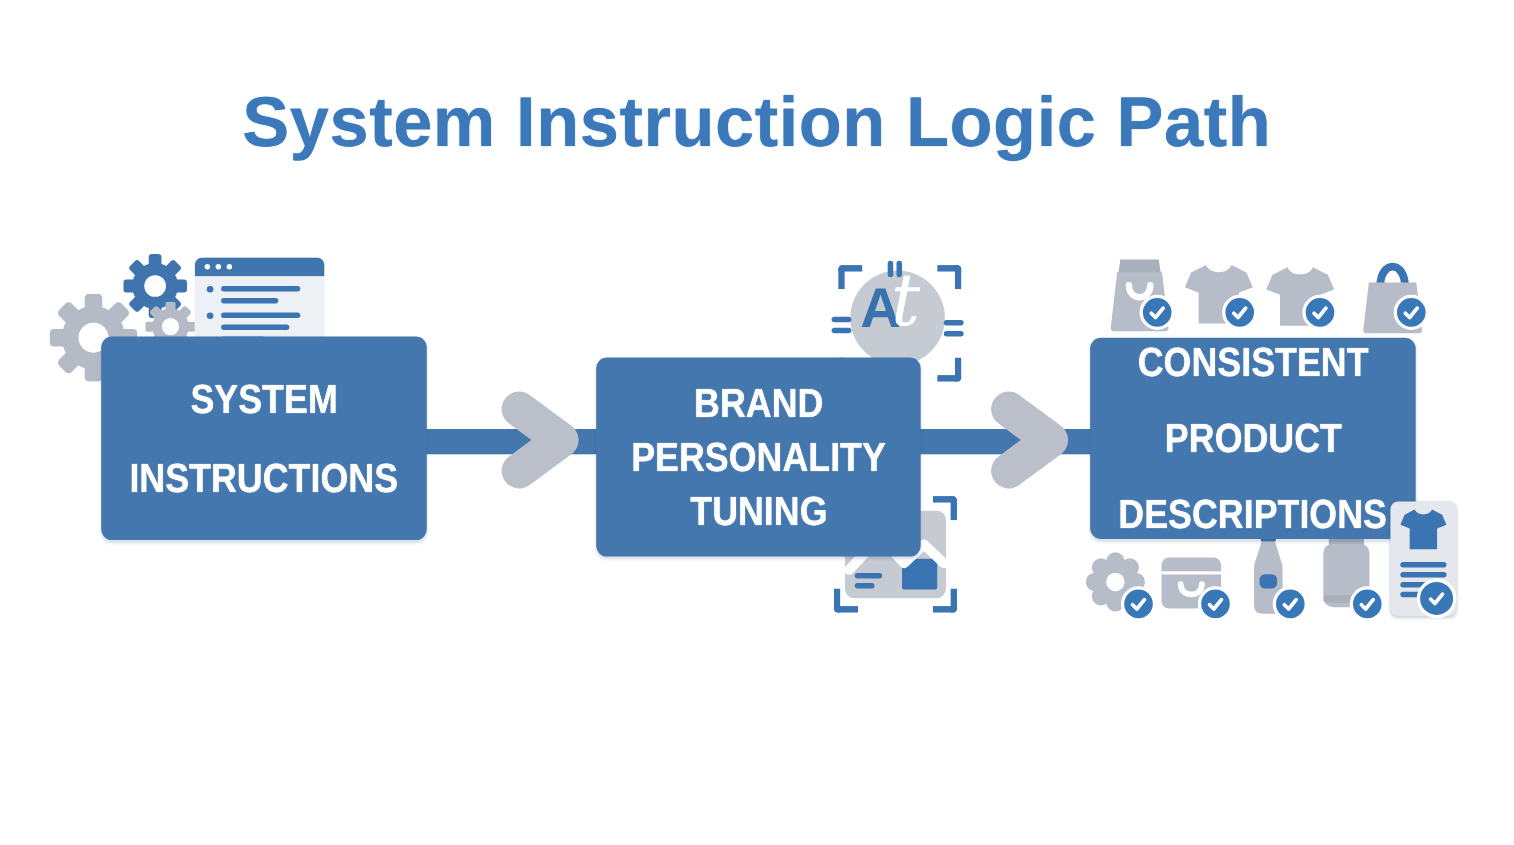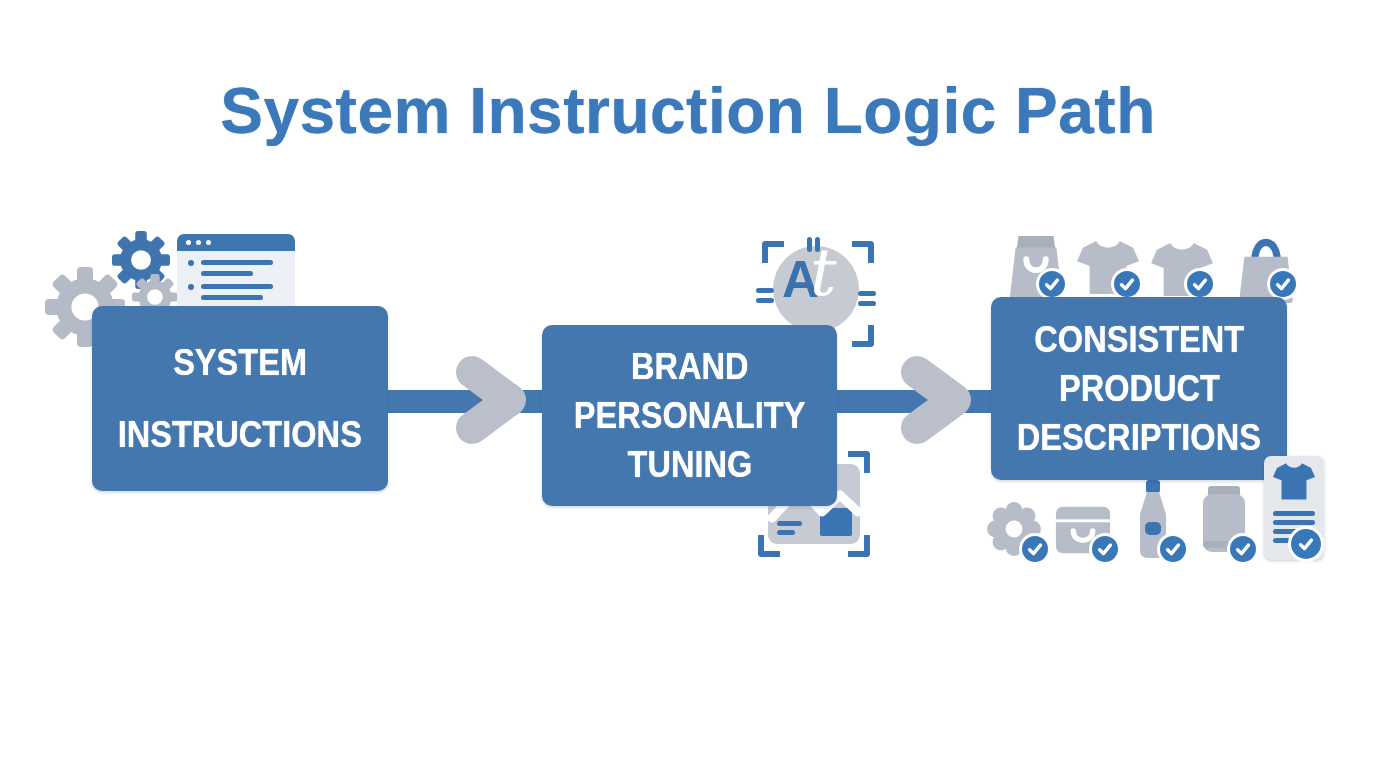--- a/index.html
+++ b/index.html
@@ -17,21 +17,21 @@
 
   
   .node{position:absolute;background:#4377ae;border-radius:10px;z-index:2;
         display:flex;flex-direction:column;align-items:center;justify-content:center;
         box-shadow:0 2px 3px rgba(40,70,110,.18);}
   .node .line{display:block;color:#fff;font-weight:700;font-size:37px;line-height:49px;
         transform:scaleX(.88);white-space:nowrap;text-align:center;
         text-shadow:0 0 1px #fff;}
   #node1{left:92px;top:306px;width:296px;height:185px;gap:23px;}
   #node2{left:542px;top:325px;width:295px;height:181px;}
-  #node3{left:991px;top:297px;width:296px;height:183px;}
+  #node3{left:991px;top:307px;width:296px;height:183px;gap:20px;}
 
   
   .bar{position:absolute;height:23px;background:#4377ae;top:390px;}
   #bar1{left:386px;width:158px;}
   #bar2{left:835px;width:158px;}
   .chev{position:absolute;top:350px;width:85px;height:100px;}
   #chev1{left:450px;}
   #chev2{left:895px;}
 
   

